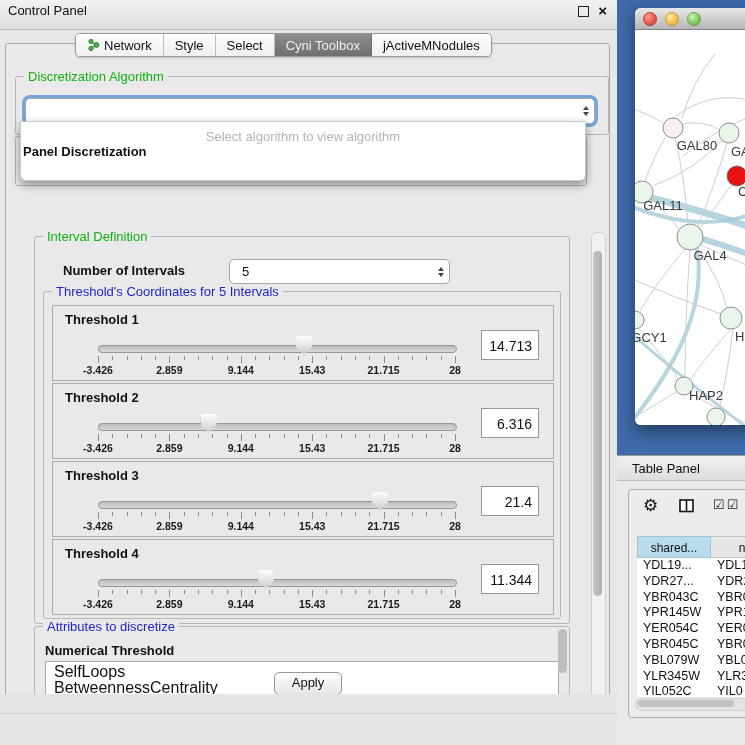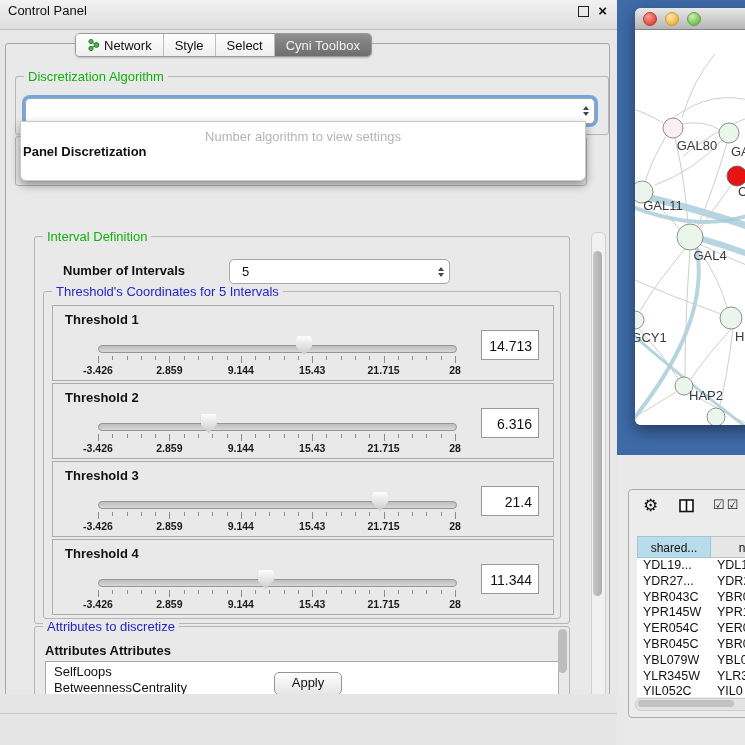--- a/index.html
+++ b/index.html
@@ -54,21 +54,21 @@
       filter:drop-shadow(0 0 1px #777);}
   .tick{position:absolute;top:50px;width:1px;height:4px;background:#8c8c8c;}
   .tick.major{height:7px;}
   .tick-label{position:absolute;top:58px;transform:translateX(-50%);font-size:10.5px;font-weight:bold;color:#1a1a1a;}
   .valbox{position:absolute;left:428px;top:24px;width:58px;height:30px;background:#fff;border:1px solid #979797;
       font-size:14px;line-height:30px;text-align:right;padding-right:6px;box-sizing:border-box;}
   
   #attr-label{position:absolute;left:10px;top:16px;font-weight:bold;font-size:13px;}
   #attr-list{position:absolute;left:10px;top:34px;width:512px;height:52px;background:#fff;
       border:1px solid #ababab;margin:0;padding:2px 0 0 0;list-style:none;overflow:hidden;}
-  #attr-list li{font-size:13px;padding-left:8px;height:15.5px;line-height:15.5px;}
+  #attr-list li{font-size:16px;padding-left:8px;height:15.5px;line-height:15.5px;}
   #attr-scroll{position:absolute;right:2px;top:2px;width:9px;height:44px;background:#bdbdbd;border-radius:5px;}
   #apply-btn{position:absolute;left:268px;top:628px;width:66px;height:21px;border:1px solid #979797;border-radius:5px;
       background:linear-gradient(#fefefe,#e6e6e6);font-size:13px;text-align:center;line-height:20px;}
   #bottom-strip{position:absolute;left:0;top:694px;width:617px;height:51px;background:#e5e5e5;}
   #bottom-strip .rule{position:absolute;left:0;top:19px;width:617px;height:1px;background:#c9c9c9;}
   
   #right{position:absolute;left:617px;top:0;width:128px;height:745px;overflow:hidden;background:#e9e9e9;}
   #blue{position:absolute;left:0;top:0;width:128px;height:455px;background:#3e6aa8;}
   #macwin{position:absolute;left:18px;top:8px;width:130px;height:417px;border-radius:6px;
       background:#fff;box-shadow:0 6px 16px rgba(0,0,0,.45);overflow:hidden;}
@@ -126,20 +126,23 @@
     </span>
     <span class="s">
         <span>Style</span>
       </span>
     <span class="s">
         <span>Select</span>
       </span>
     <span class="s sel">
         <span>Cyni Toolbox</span>
       </span>
+    <span class="s">
+        <span>jActiveMNodules</span>
+      </span>
   </div>
 
   <div id="content">
 
     <div class="titled-box" style="left:9px;top:32px;width:592px;height:57px;">
       <span class="legend green">Discretization Algorithm</span>
     </div>
     <div class="combo" id="algo-combo" style="left:19px;top:54px;width:570px;height:26px;">
       <span class="ctext"></span>
       <span class="stepper">
@@ -153,21 +156,21 @@
       <div class="combo" style="left:10px;top:14px;width:552px;height:26px;">
         <span class="ctext">galFiltered.sif default node</span>
         <span class="stepper">
             <span class="arr-up"></span>
             <span class="arr-dn"></span>
           </span>
       </div>
     </div>
 
     <div id="popup">
-      <div class="prompt">Number algorithm to view settings</div>
+      <div class="prompt">Select algorithm to view algorithm</div>
       <div class="opt b" style="top:22px;">Panel Discretization</div>
     </div>
 
     <div id="vp">
 
       <div class="titled-box" style="left:18px;top:6px;width:534px;height:386px;text-decoration:underline;">
         <span class="legend green">Interval Definition</span>
         <span class="abs b13" style="left:28px;top:26px;">Number of Intervals</span>
         <div class="combo" style="left:194px;top:22px;width:221px;height:25px;">
           <span class="ctext">5</span>
@@ -330,21 +333,21 @@
                 <div class="tick-label" style="left: 402px;">28</div>
                 <div class="thumb" style="left: 204.788px;"></div>
                 <div class="valbox">11.344</div>
               </div>
             </div>
         </div>
       </div>
 
       <div class="titled-box" style="left:18px;top:396px;width:534px;height:90px;">
         <span class="legend blue">Attributes to discretize</span>
-        <span id="attr-label">Attributes Attributes</span>
+        <span id="attr-label">Numerical Threshold</span>
         <ul id="attr-list">
             <li>SelfLoops</li>
             <li>BetweennessCentrality</li>
           </ul>
         <span id="attr-scroll"></span>
       </div>
     </div>
 
     <div class="vscroll" style="left:585px;top:188px;height:474px;">
       <div class="vthumb" style="top:18px;height:345px;"></div>
@@ -410,20 +413,23 @@
           <text x="14" y="312" font-size="13" fill="#3a3a3a" text-anchor="middle" font-family="&quot;Liberation Sans&quot;,sans-serif">GCY1</text>
           <circle cx="96" cy="288" r="11" fill="#eaf6ea" stroke="#8f8f8f" stroke-width="1"></circle>
           <text x="100" y="311" font-size="13" fill="#3a3a3a" text-anchor="start" font-family="&quot;Liberation Sans&quot;,sans-serif">H</text>
           <circle cx="49" cy="356" r="9" fill="#eaf6ea" stroke="#8f8f8f" stroke-width="1"></circle>
           <text x="71" y="370" font-size="13" fill="#3a3a3a" text-anchor="middle" font-family="&quot;Liberation Sans&quot;,sans-serif">HAP2</text>
           <circle cx="81" cy="387" r="9" fill="#eaf6ea" stroke="#8f8f8f" stroke-width="1"></circle>
         </svg>
     </div>
   </div>
 
+  <div id="tp-header">
+    <span>Table Panel</span>
+  </div>
 
   <div id="tp-panel">
     <span id="gear">⚙</span>
     <svg id="split-ico" width="16" height="14" viewBox="0 0 16 14">
       <rect x="1" y="1" width="13" height="11.5" fill="#fff" stroke="#111" stroke-width="1.6"></rect>
       <line x1="7.5" y1="1" x2="7.5" y2="12.5" stroke="#111" stroke-width="1.6"></line>
     </svg>
     <span id="checks">☑☑</span>
 
     <div class="hdr-row">

